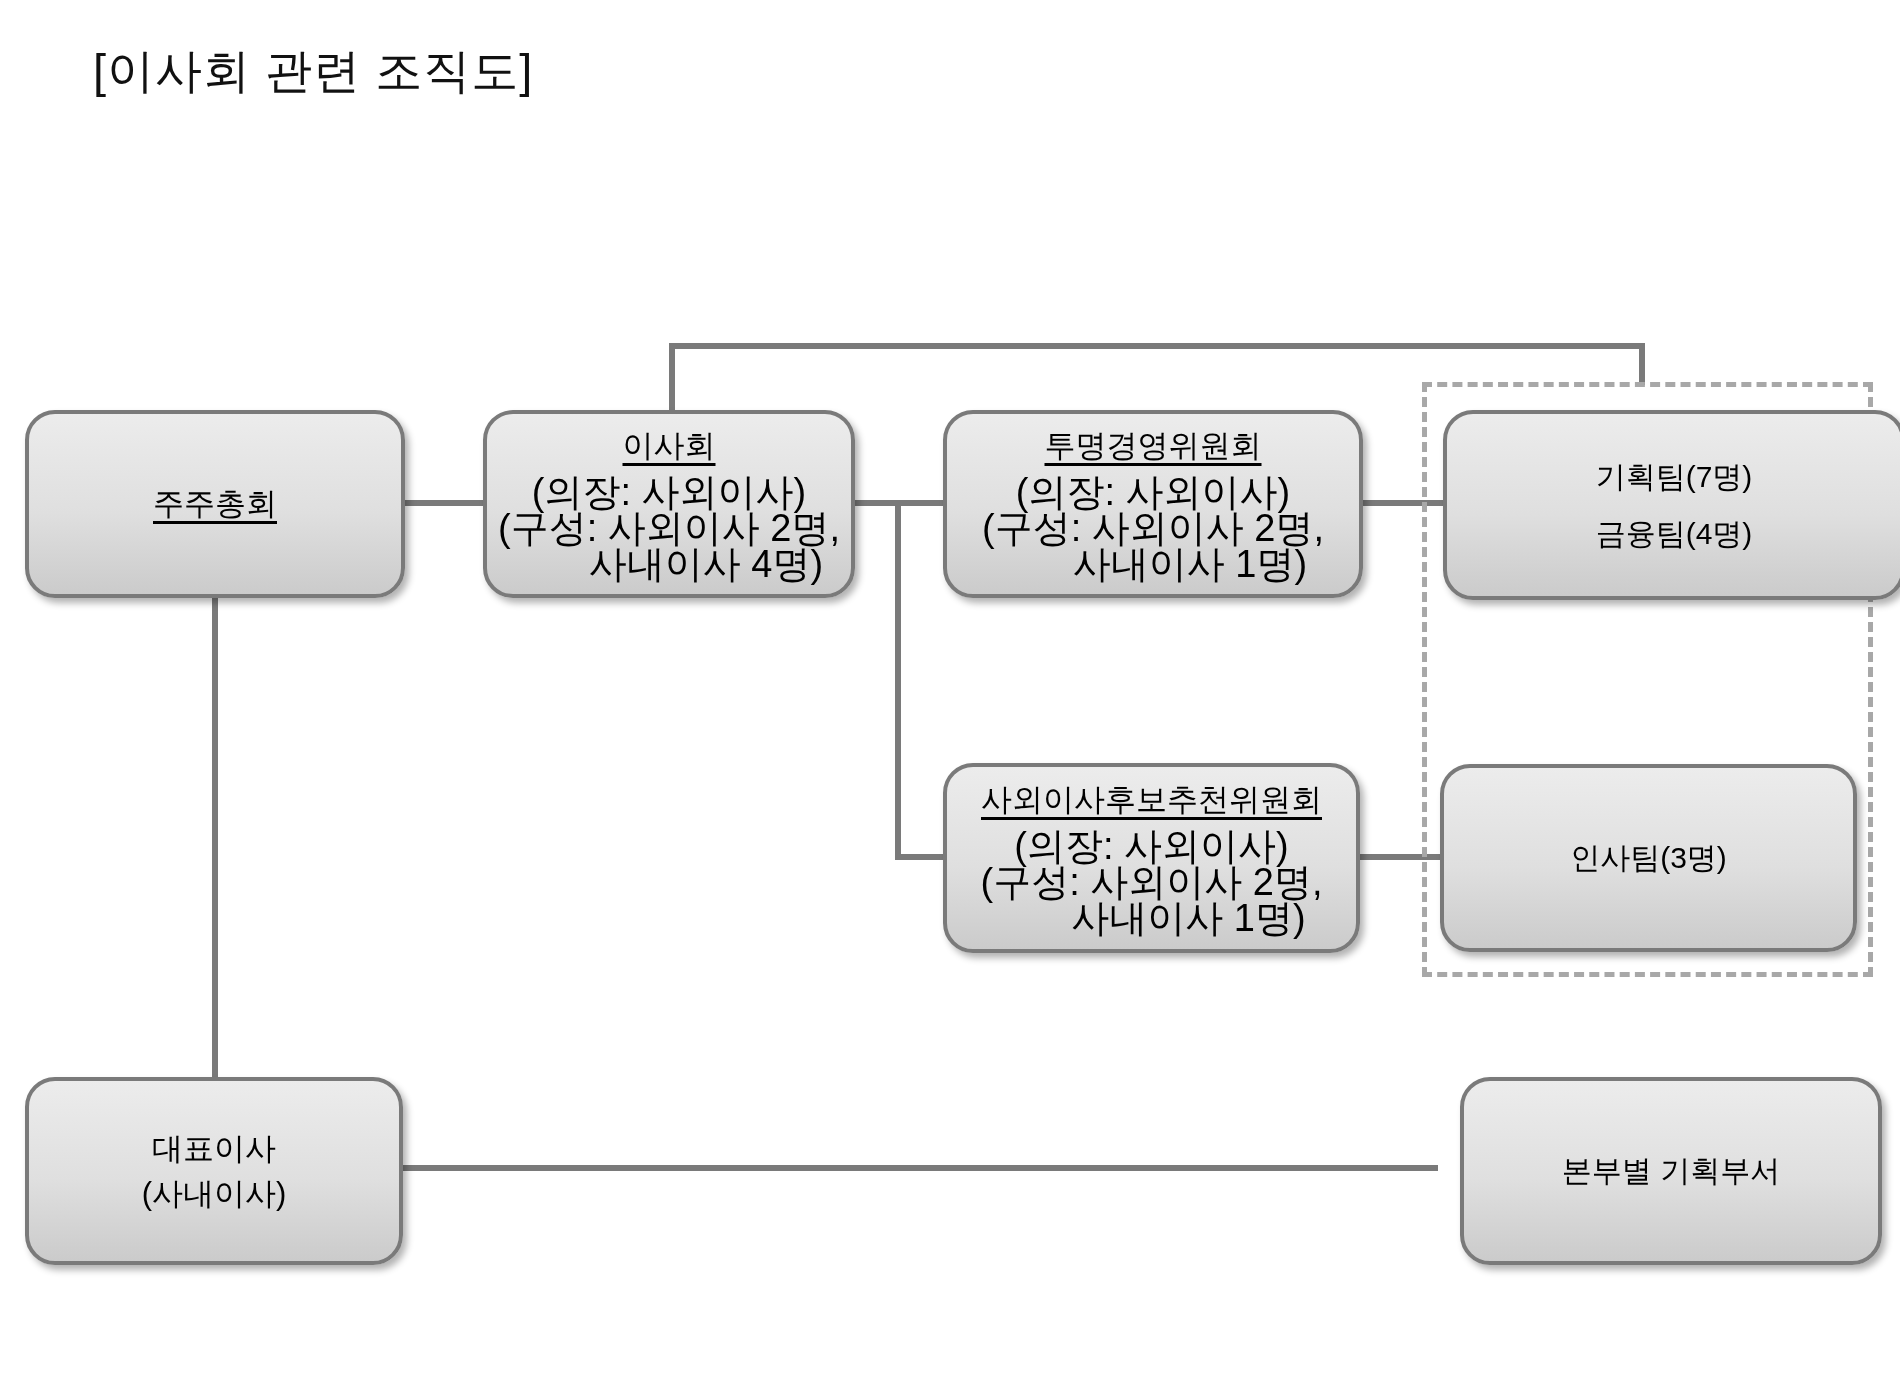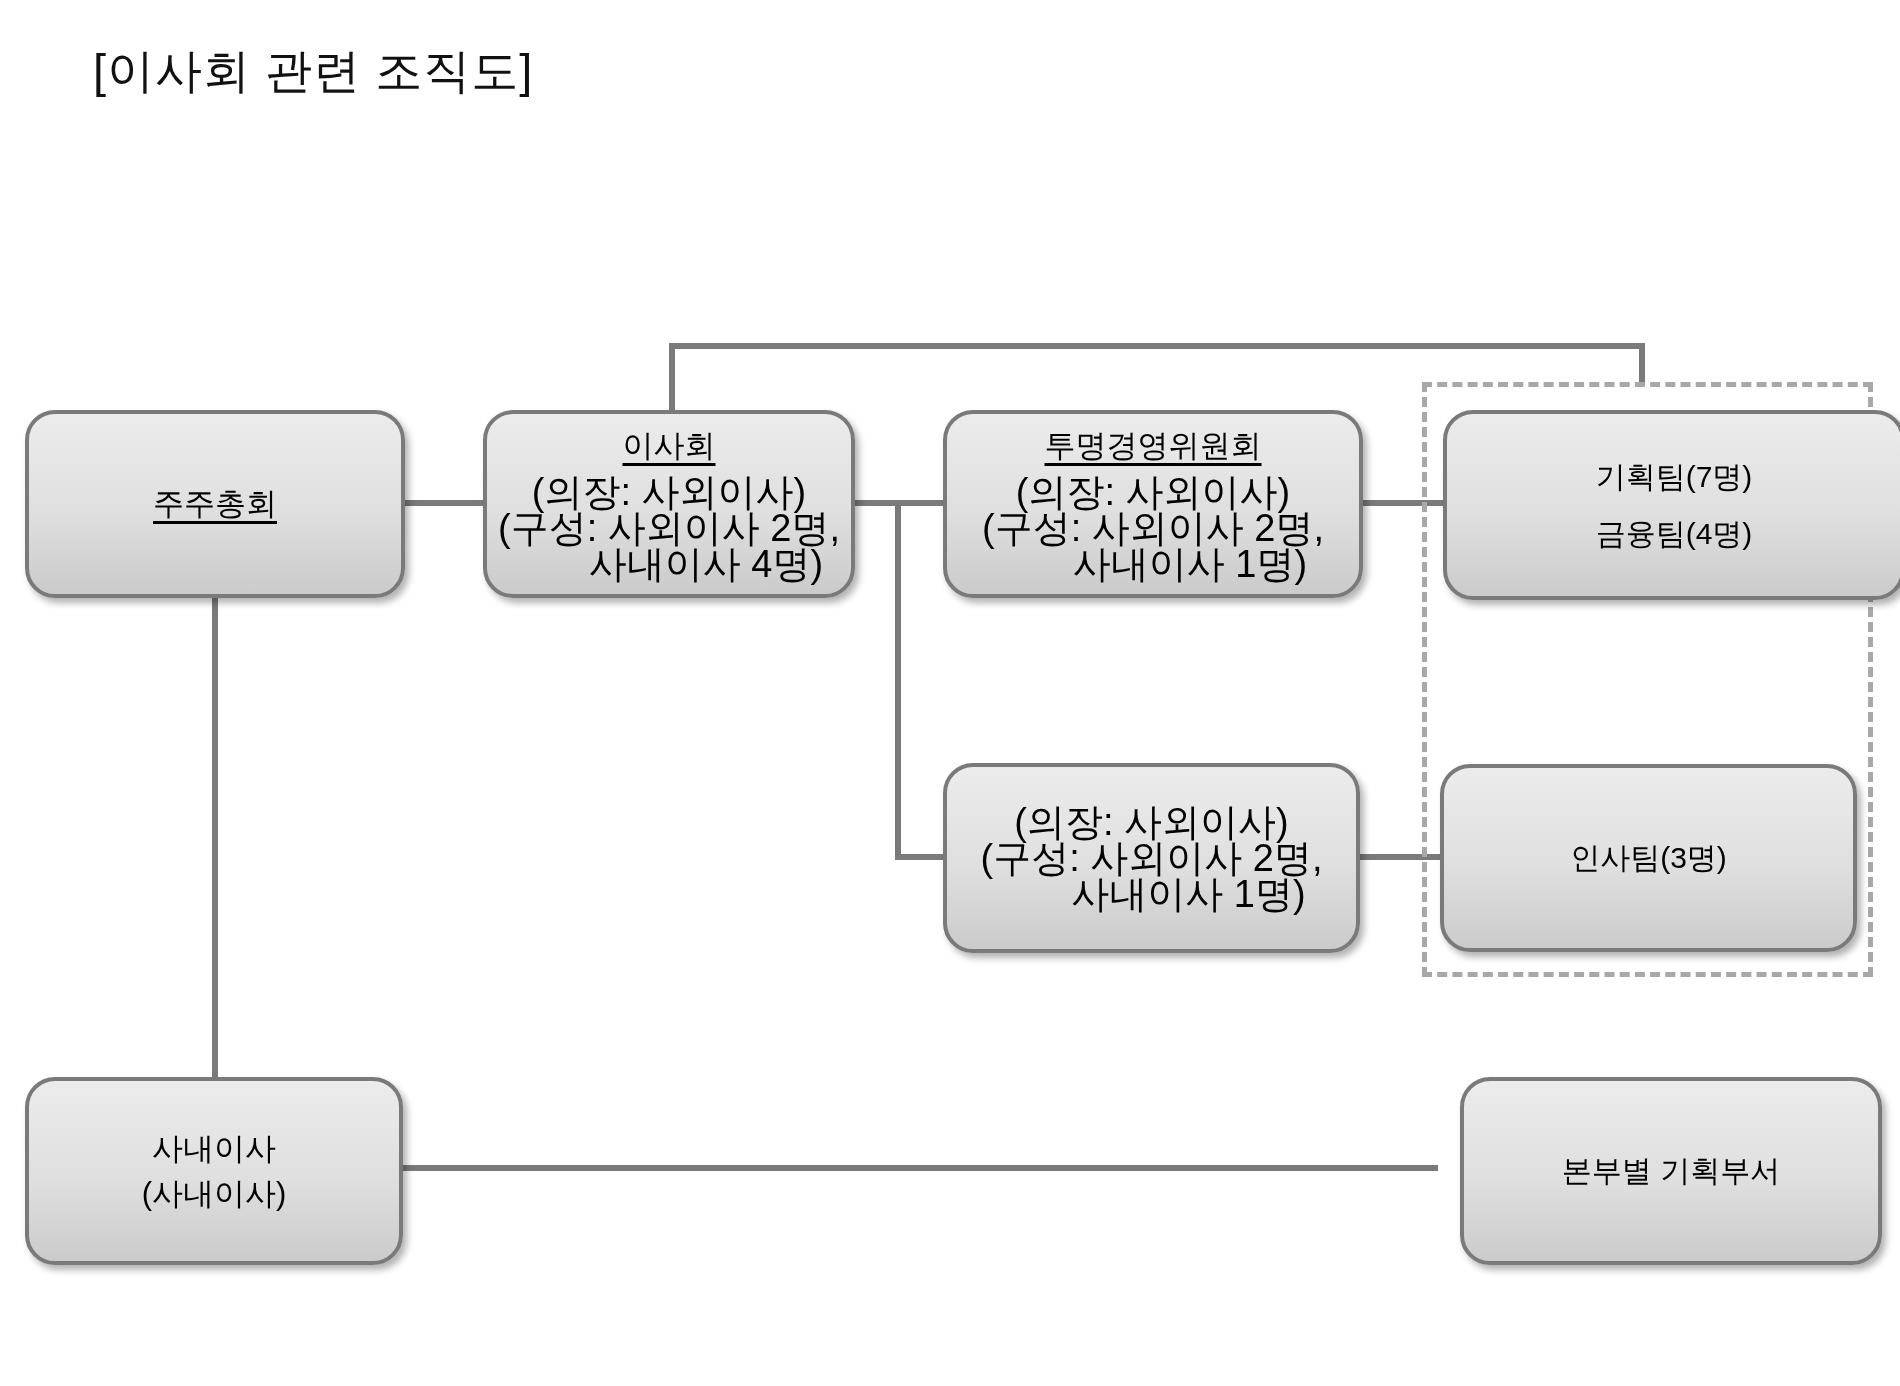--- a/index.html
+++ b/index.html
@@ -109,31 +109,32 @@
     <div class="node-line">(구성: 사외이사 2명,</div>
     <div class="node-line">&nbsp;&nbsp;&nbsp;&nbsp;&nbsp;&nbsp;&nbsp;사내이사 1명)</div>
   </div>
 
   <div class="node" id="node-teams">
     <div class="team-line">기획팀(7명)</div>
     <div class="team-line">금융팀(4명)</div>
   </div>
 
   <div class="node committee" id="node-nomination">
+    <div class="node-title">사외이사후보추천위원회</div>
     <div class="node-line">(의장: 사외이사)</div>
     <div class="node-line">(구성: 사외이사 2명,</div>
     <div class="node-line">&nbsp;&nbsp;&nbsp;&nbsp;&nbsp;&nbsp;&nbsp;사내이사 1명)</div>
   </div>
 
   <div class="node" id="node-hr">
     <div class="single-line">인사팀(3명)</div>
   </div>
 
   <div class="node" id="node-ceo">
-    <div class="two-line">사내이사</div>
+    <div class="two-line">대표이사</div>
     <div class="two-line">(사내이사)</div>
   </div>
 
   <div class="node" id="node-hq">
     <div class="single-line">본부별 기획부서</div>
   </div>
 
 </div>
 
 </body></html>

